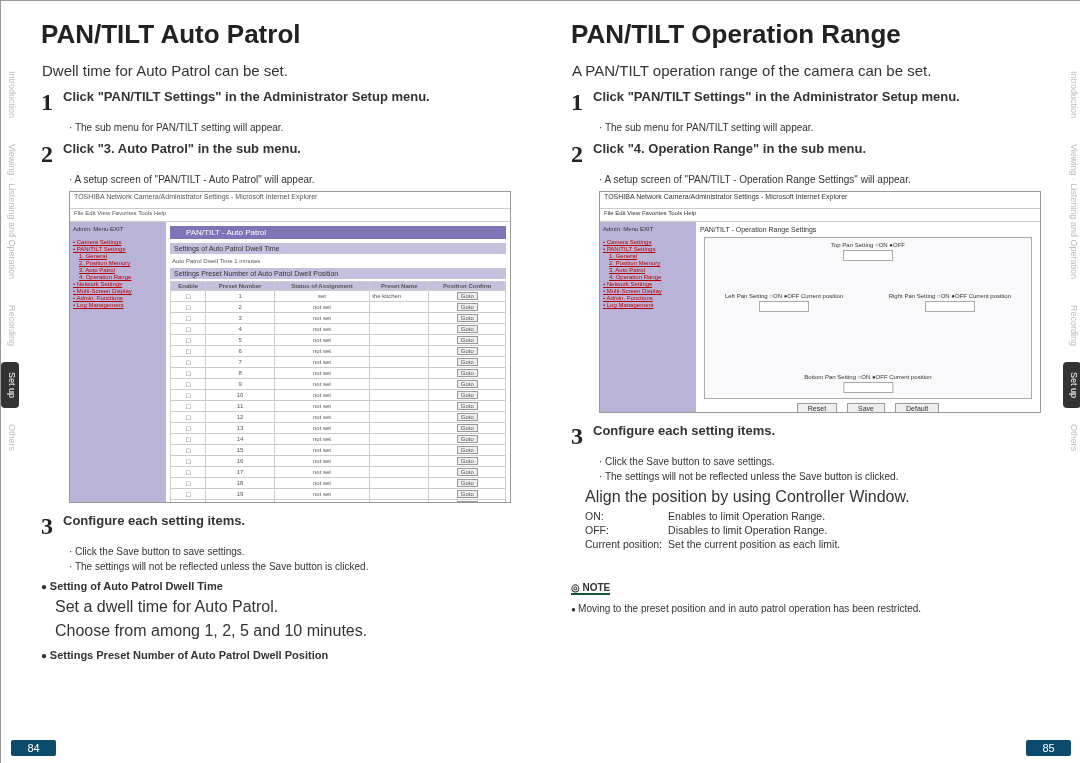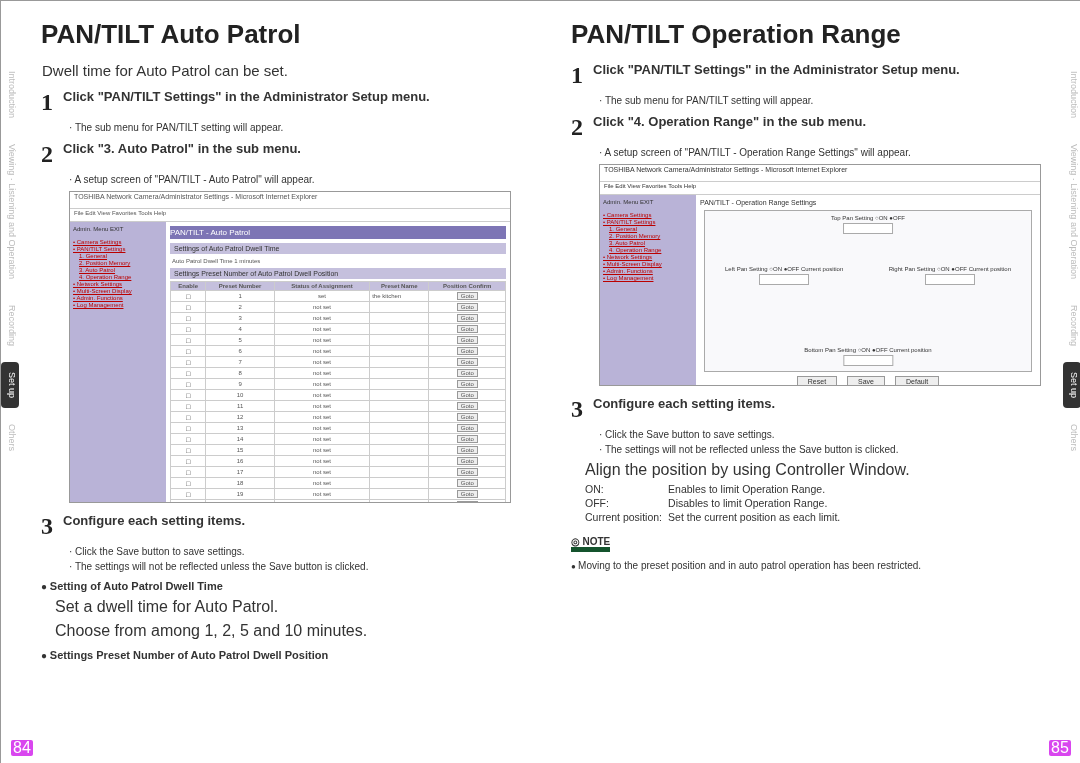--- a/index.html
+++ b/index.html
@@ -14,38 +14,38 @@
 .sub{margin:4px 0 4px 28px;font-size:10px;color:#333}
 .sub::before{content:"· ";color:#333}
 .shot{margin:6px 0 10px 28px;border:1px solid #999;background:#f4f4f9;height:310px;position:relative;font-size:7px;color:#555;overflow:hidden}
 .shot .titlebarie{background:#fff;border-bottom:1px solid #ccc;height:14px;padding:1px 4px;font-size:7px}
 .shot .menubar{background:#fff;border-bottom:1px solid #ccc;height:10px;padding:1px 4px;font-size:6px}
 .shot .body{display:flex;height:calc(100% - 26px)}
 .shot .side{width:90px;background:#b9b3d7;padding:4px 3px;font-size:6px;color:#333}
 .shot .side a{color:#b00;text-decoration:underline;display:block;margin:1px 0;font-size:6px}
 .shot .side .lbl{color:#333;font-size:6px}
 .shot .main{flex:1;background:#fff;padding:4px}
-.shot .barp{background:#7d75b5;color:#fff;padding:2px 0;font-size:8px;margin-bottom:4px}
+.shot .barp{background:#7d75b5;color:#fff;padding:2px 16px;font-size:8px;margin-bottom:4px}
 .shot .barsub{background:#c5c0dd;color:#333;padding:2px 4px;font-size:7px;margin:2px 0}
 .shot table{width:100%;border-collapse:collapse;font-size:6px}
 .shot th,.shot td{border:1px solid #ccc;padding:1px 2px;text-align:center}
 .shot th{background:#c5c0dd}
 .shot .goto{background:#eee;border:1px solid #999;padding:0 3px;font-size:6px;display:inline-block}
 .bullet{margin:8px 0 4px;font-size:11px}
 .bullet b::before{content:"● ";font-size:10px}
 .para{margin:2px 0 2px 14px;font-size:16px;line-height:1.35}
-.note{margin:11px 0 4px;border-bottom:5px solid #14532d;display:inline-block;font-size:10px}
+.note{margin:30px 0 4px;border-bottom:2px solid #14532d;display:inline-block;font-size:10px}
 .note::before{content:"◎ ";font-weight:bold}
 .notebody{margin:4px 0 0 0;font-size:10px}
 .notebody::before{content:"● ";font-size:8px}
 .sidetabs{position:absolute;top:60px;left:0;width:18px;display:flex;flex-direction:column;gap:6px}
 .sidetabs.right{left:auto;right:0}
 .tab{writing-mode:vertical-rl;text-orientation:mixed;font-size:9px;padding:10px 2px;text-align:center;border-radius:4px;color:#bbb;background:#fff}
 .tab.active{background:#333;color:#fff}
-.pgnum{position:absolute;bottom:8px;width:22px;height:16px;background:#d946ef;color:#fff;font-size:16px;text-align:center;line-height:16px;border-radius:2px}
+.pgnum{position:absolute;bottom:8px;width:45px;height:16px;background:#0c4a6e;color:#fff;font-size:11px;text-align:center;line-height:16px;border-radius:2px}
 .pgnum.l{left:10px}
 .pgnum.r{right:10px}
 .shot2{margin:6px 0 10px 28px;border:1px solid #999;background:#f4f4f9;height:220px;position:relative;font-size:7px;overflow:hidden}
 .shot2 .titlebarie{background:#fff;border-bottom:1px solid #ccc;height:14px;padding:1px 4px;font-size:7px}
 .shot2 .menubar{background:#fff;border-bottom:1px solid #ccc;height:10px;padding:1px 4px;font-size:6px}
 .shot2 .body{display:flex;height:calc(100% - 26px)}
 .shot2 .side{width:90px;background:#b9b3d7;padding:4px 3px;font-size:6px}
 .shot2 .side a{color:#b00;text-decoration:underline;display:block;margin:1px 0;font-size:6px}
 .shot2 .main{flex:1;background:#fff;padding:4px}
 .shot2 .panel{border:1px solid #aaa;padding:10px;margin:4px;background:#f9f9fb;height:140px;position:relative}
@@ -278,20 +278,21 @@
   <div class="col r">
     <div class="sidetabs right">
       <div class="tab">Introduction</div>
       <div class="tab">Viewing · Listening and Operation</div>
       <div class="tab">Recording</div>
       <div class="tab active">Set up</div>
       <div class="tab">Others</div>
     </div>
 
     <h1>PAN/TILT Operation Range</h1>
+    <p class="intro">A PAN/TILT operation range of the camera can be set.</p>
 
     <div class="step"><span class="stepnum">1</span><span class="steptitle">Click "PAN/TILT Settings" in the Administrator Setup menu.</span></div>
     <div class="sub">The sub menu for PAN/TILT setting will appear.</div>
 
     <div class="step"><span class="stepnum">2</span><span class="steptitle">Click "4. Operation Range" in the sub menu.</span></div>
     <div class="sub">A setup screen of "PAN/TILT - Operation Range Settings" will appear.</div>
 
     <div class="shot2">
       <div class="titlebarie">TOSHIBA Network Camera/Administrator Settings - Microsoft Internet Explorer</div>
       <div class="menubar">File  Edit  View  Favorites  Tools  Help</div>

